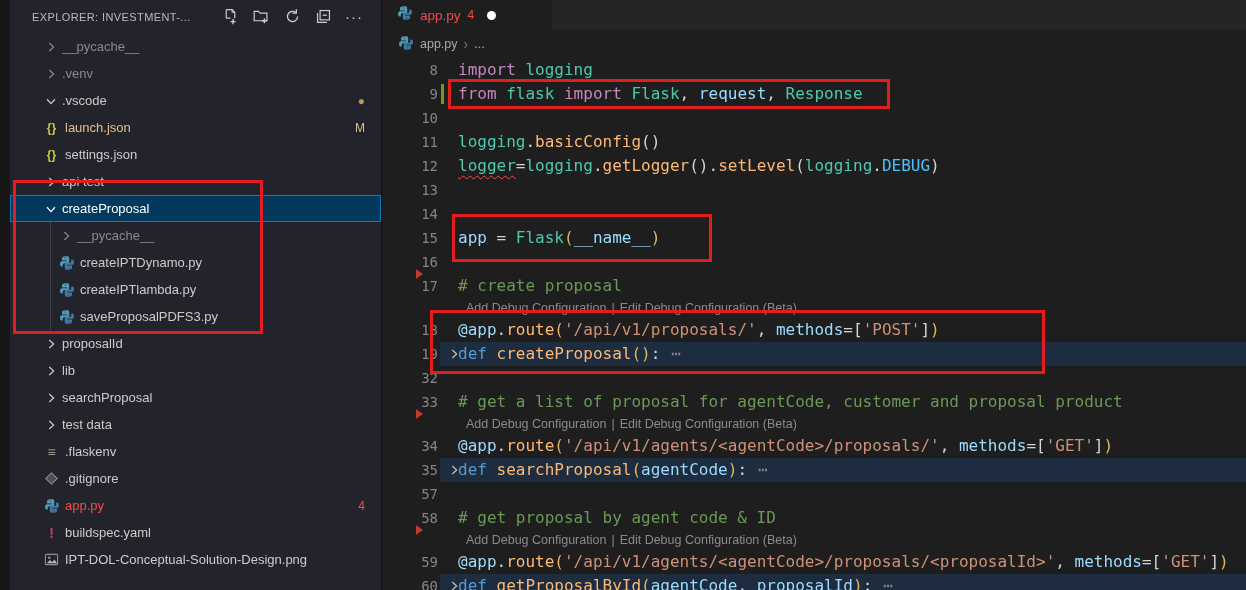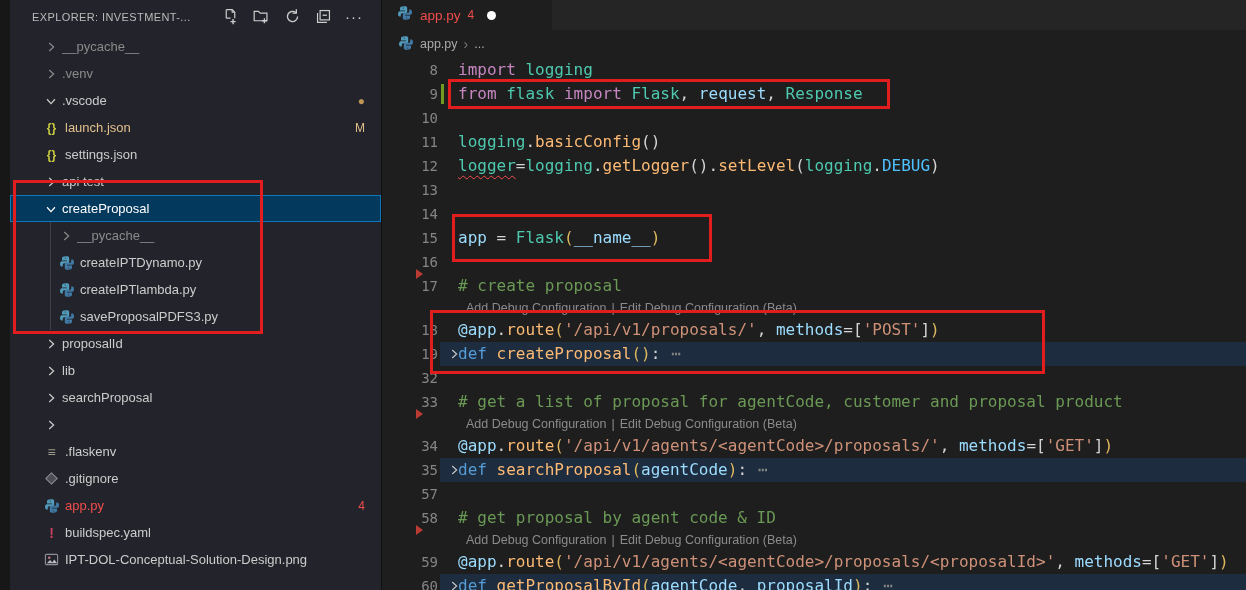--- a/index.html
+++ b/index.html
@@ -234,20 +234,21 @@
             </svg>
           </span>
           <span class="lbl">searchProposal</span>
         </div>
         <div class="trow">
           <span class="chev">
             <svg width="14" height="14" viewBox="0 0 16 16">
               <path d="M6 3.5l5 4.5-5 4.5" fill="none" stroke="currentColor" stroke-width="1.4"></path>
             </svg>
           </span>
+          <span class="lbl">test data</span>
         </div>
         <div class="trow">
           <span class="ficon">
             <span class="list-glyph">≡</span>
           </span>
           <span class="lbl">.flaskenv</span>
         </div>
         <div class="trow">
           <span class="ficon">
             <span class="git-diamond"></span>

